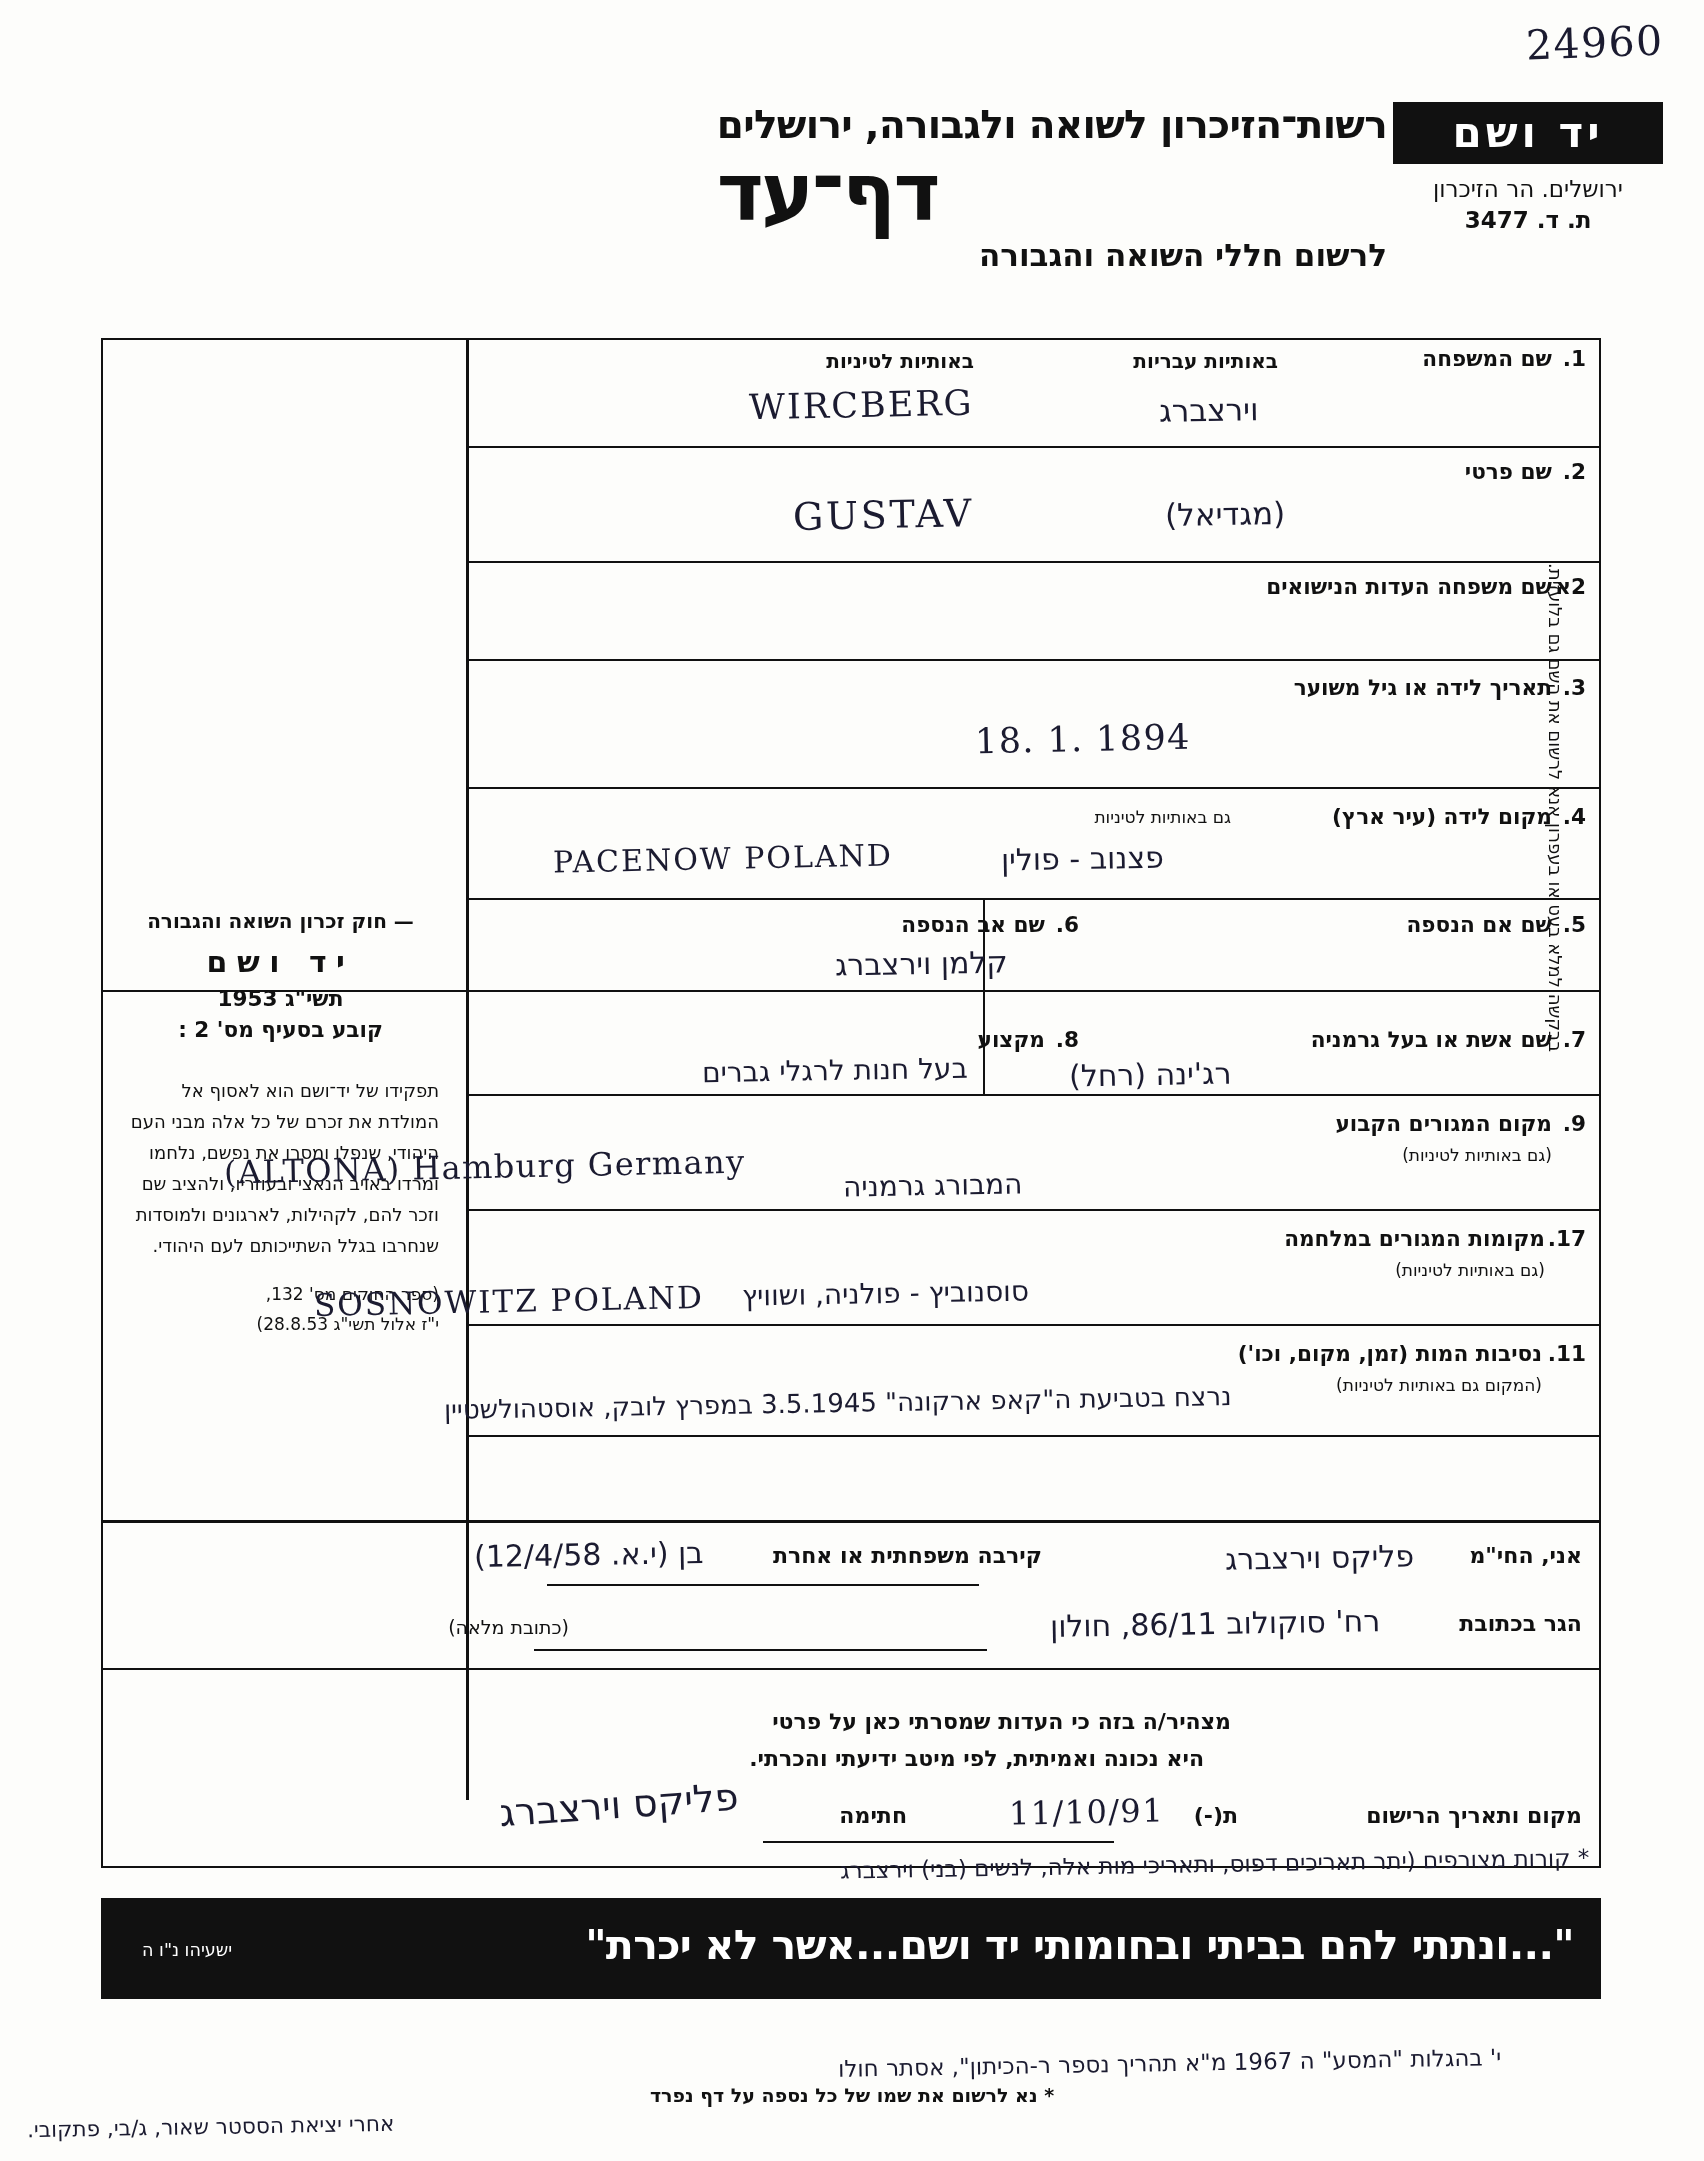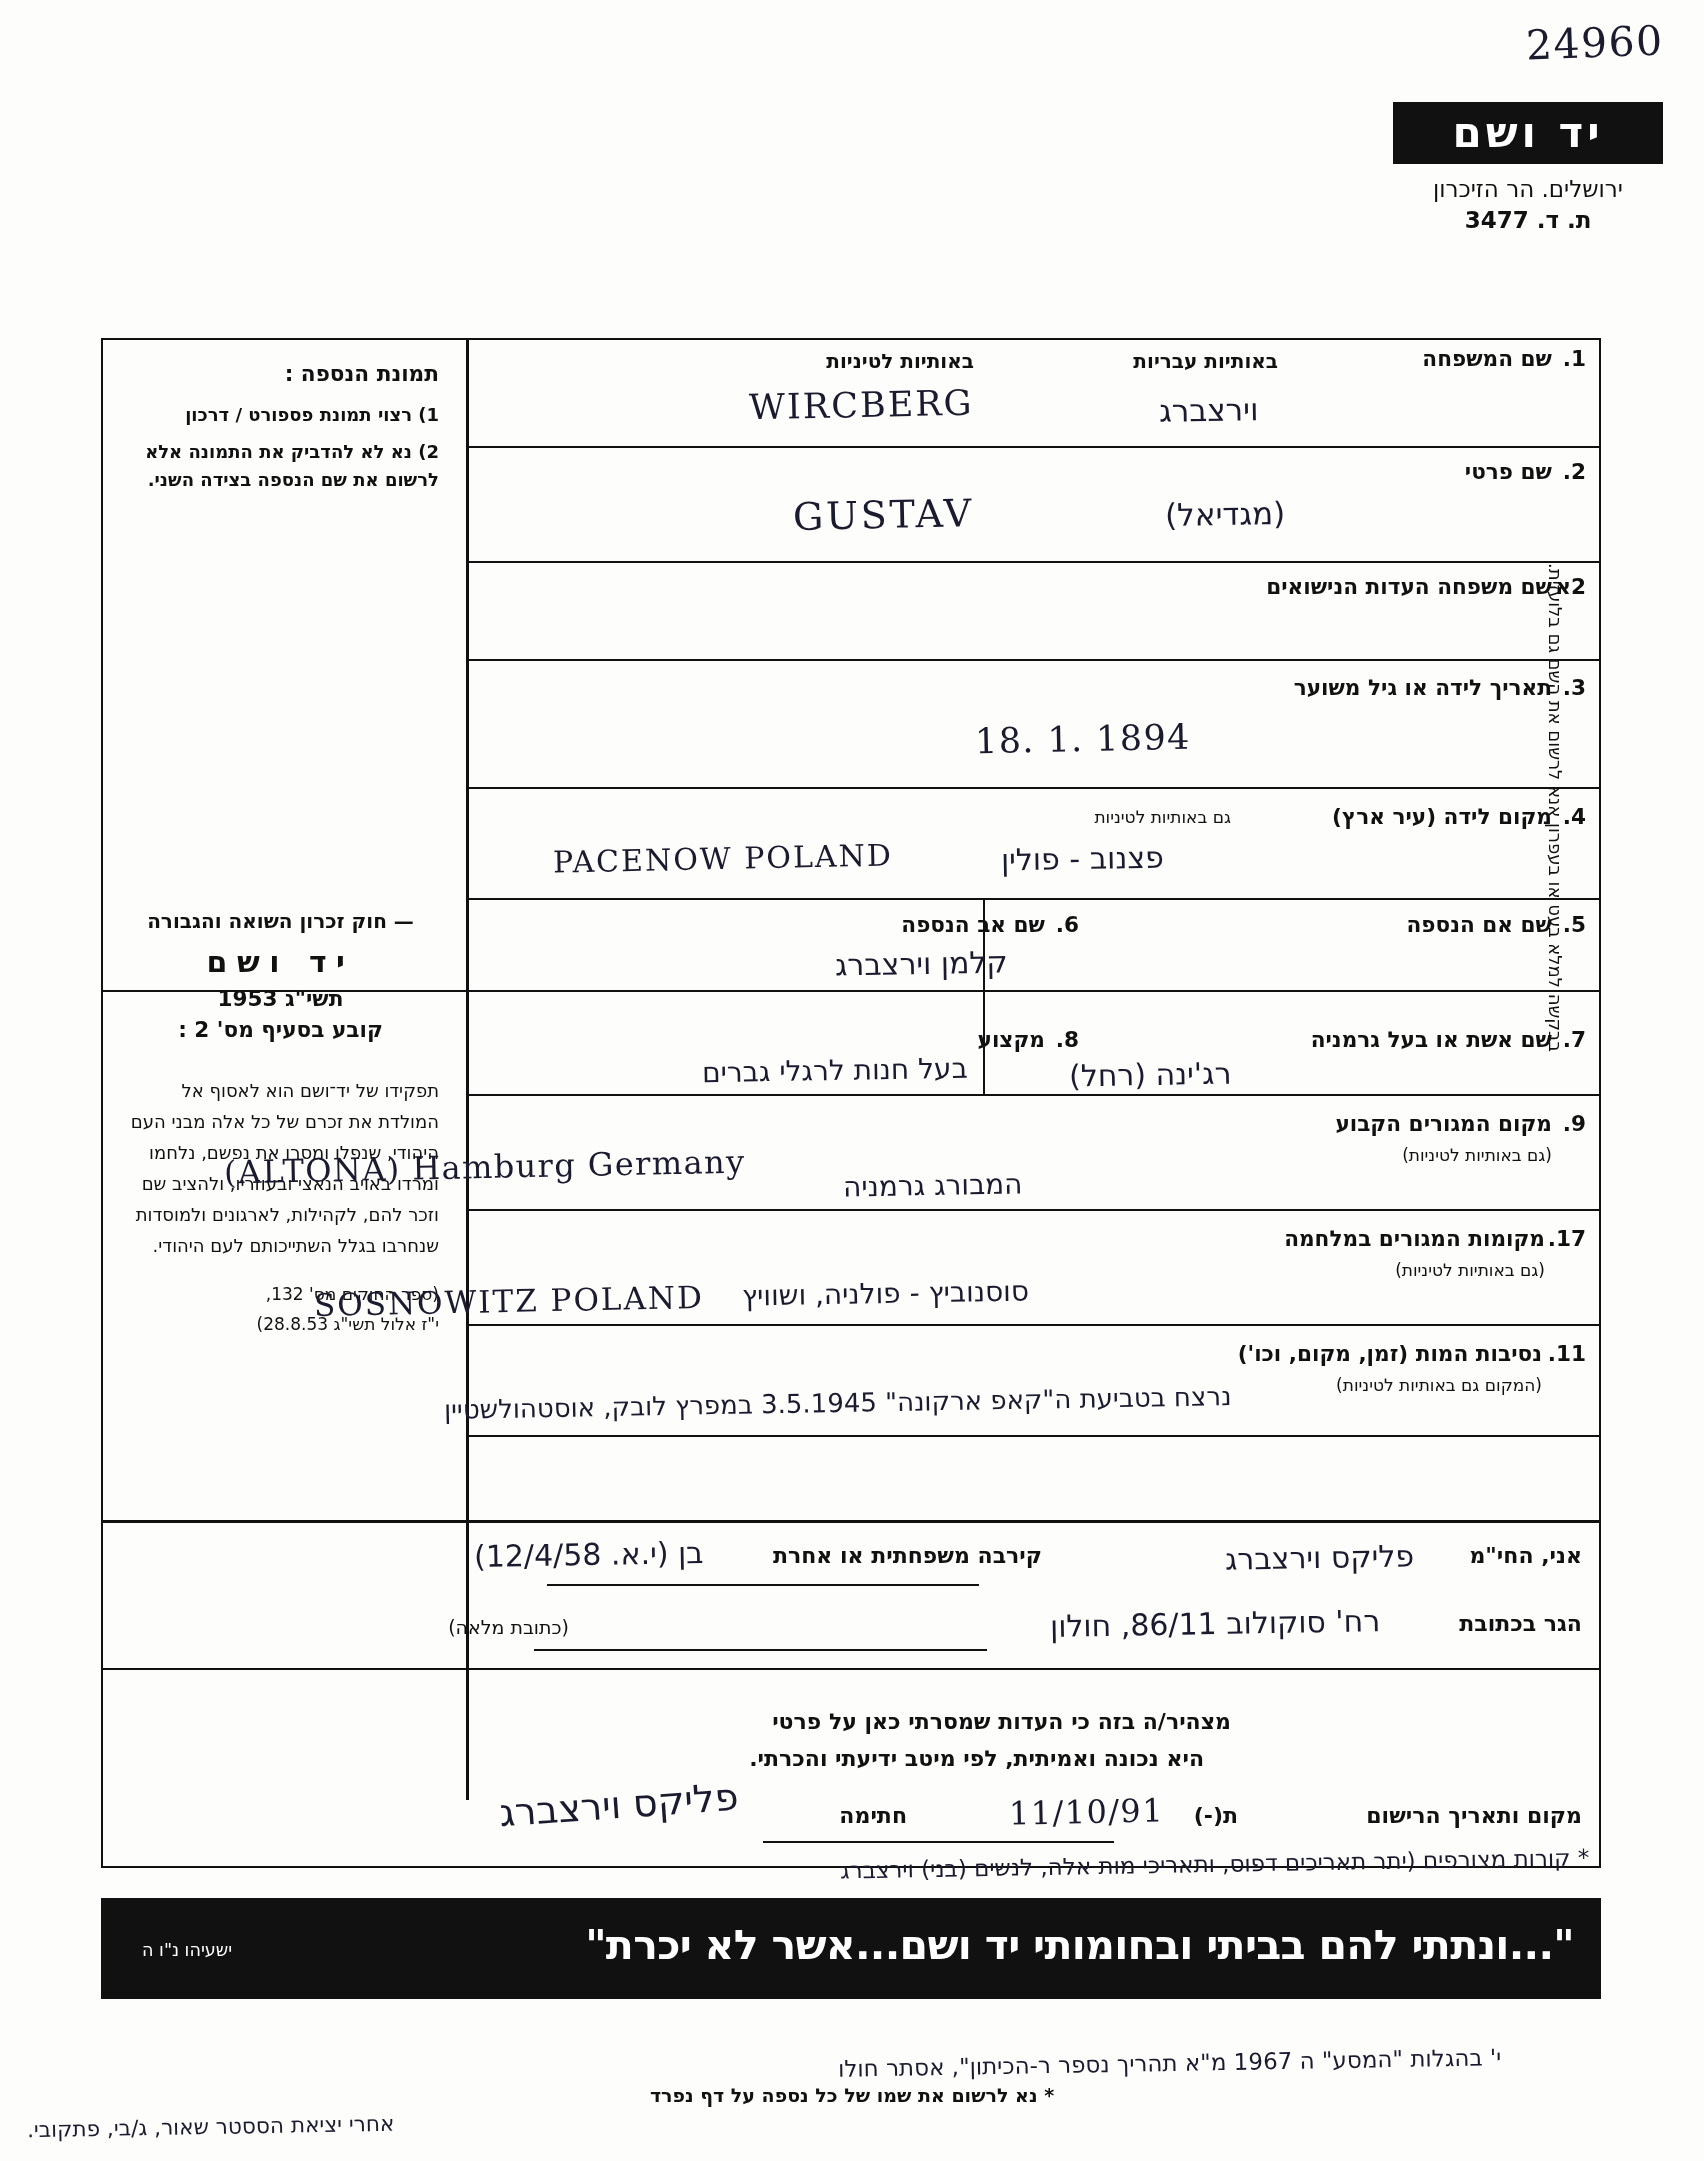--- a/index.html
+++ b/index.html
@@ -303,20 +303,27 @@
   }
 </style>
 </head>
 <body>
 
 <div class="page">
 
   <div class="archive-no">24960</div>
 
   <div class="header">
+    <div class="hdr-titles">
+      <div class="hdr-line1">רשות־הזיכרון לשואה ולגבורה, ירושלים</div>
+      <div class="hdr-big-wrap">
+        <div class="hdr-big">דף־עד</div>
+      </div>
+      <div class="hdr-sub">לרשום חללי השואה והגבורה</div>
+    </div>
     <div class="logo-box">
       <span class="logo-mark">יד ושם</span>
       <div class="logo-cap">ירושלים. הר הזיכרון</div>
       <div class="logo-cap2">ת. ד. 3477</div>
     </div>
   </div>
 
   <div class="sidetext">בבקשה למלא בעט או בעפרון אנא לרשום את השם גם בלועזית.</div>
 
   <div class="frame"></div>
@@ -330,25 +337,20 @@
   <div class="hr" style="left:101px; top:990px; width:1500px;"></div>
   <div class="hr" style="left:466px; top:1094px; width:1135px;"></div>
   <div class="hr" style="left:466px; top:1209px; width:1135px;"></div>
   <div class="hr" style="left:466px; top:1324px; width:1135px;"></div>
   <div class="hr" style="left:466px; top:1435px; width:1135px;"></div>
   <div class="hr" style="left:101px; top:1520px; width:1500px; height:3.4px;"></div>
   <div class="hr" style="left:101px; top:1668px; width:1500px;"></div>
 
   <div class="hr" style="left:983px; top:898px; width:2px; height:196px;"></div>
 
-  <div class="leftcol" style="left:122px; top:361px; width:317px;">
-    <div class="lc-title">תמונת הנספה :</div>
-    <div class="lc-item">1) רצוי תמונת פספורט / דרכון</div>
-    <div class="lc-item">2) נא לא להדביק את התמונה אלא לרשום את שם הנספה בצידה השני.</div>
-  </div>
 
   <div class="leftcol" style="left:122px; top:909px; width:317px;">
     <div class="law-title">— חוק זכרון השואה והגבורה</div>
     <div class="law-yv">יד ושם</div>
     <div class="law-year">תשי"ג 1953</div>
     <div class="law-year">קובע בסעיף מס' 2 :</div>
     <div class="law-body">תפקידו של יד־ושם הוא לאסוף אל המולדת את זכרם של כל אלה מבני העם היהודי, שנפלו ומסרו את נפשם, נלחמו ומרדו באויב הנאצי ובעוזריו, ולהציב שם וזכר להם, לקהילות, לארגונים ולמוסדות שנחרבו בגלל השתייכותם לעם היהודי.</div>
     <div class="law-ref">(ספר החוקים מס' 132,</div>
     <div class="law-ref" style="margin-top:2.7px;">י"ז אלול תשי"ג 28.8.53)</div>
   </div>

